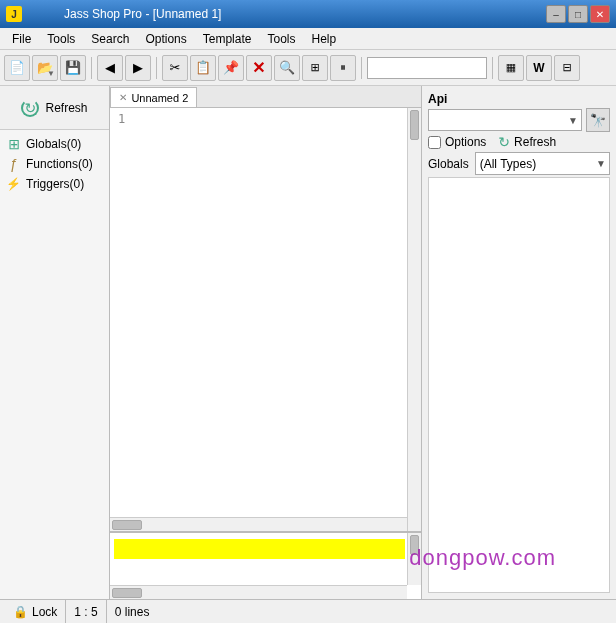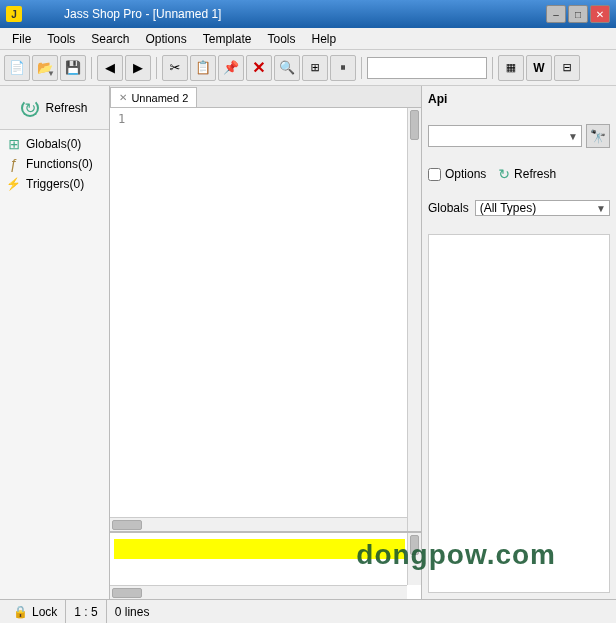--- a/index.html
+++ b/index.html
@@ -276,21 +276,21 @@
     }
 
     
     .right-panel {
       width: 195px;
       border-left: 1px solid #bbb;
       background: #f0f0f0;
       padding: 6px;
       display: flex;
       flex-direction: column;
-      gap: 18px;
+      gap: 2px;
     }
     .api-title {
       font-size: 12px;
       font-weight: bold;
       color: #000;
     }
     .api-search-row {
       display: flex;
       align-items: center;
       gap: 4px;
@@ -351,21 +351,21 @@
     }
     .return-label { font-size: 12px; }
     .return-dropdown-wrap {
       flex: 1;
       position: relative;
       display: flex;
       align-items: center;
     }
     .return-dropdown {
       width: 100%;
-      height: 16px;
+      height: 23px;
       background: white;
       border: 1px solid #aaa;
       font-size: 12px;
       padding: 0 4px;
       appearance: none;
     }
     .api-list-area {
       flex: 1;
       background: white;
       border: 1px solid #ccc;
@@ -396,24 +396,24 @@
       height: 14px;
       display: flex;
       align-items: center;
       justify-content: center;
       font-size: 12px;
     }
     .watermark {
       position: absolute;
       bottom: 28px;
       right: 60px;
-      color: #14532d;
-      font-size: 28px;
+      color: #a21caf;
+      font-size: 22px;
       font-family: Arial, sans-serif;
-      font-weight: bold;
+      font-weight: normal;
       opacity: 0.85;
       pointer-events: none;
       z-index: 100;
       letter-spacing: 1px;
     }
     select { cursor: pointer; }
     input[type="checkbox"] { cursor: pointer; }
   </style>
 </head>
 <body>

